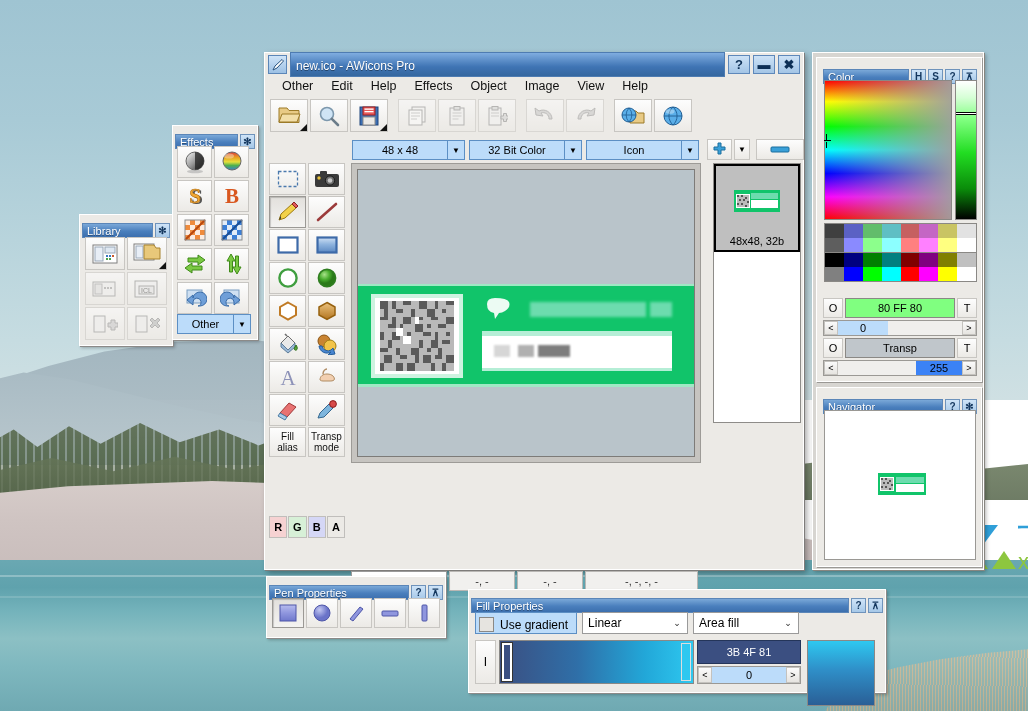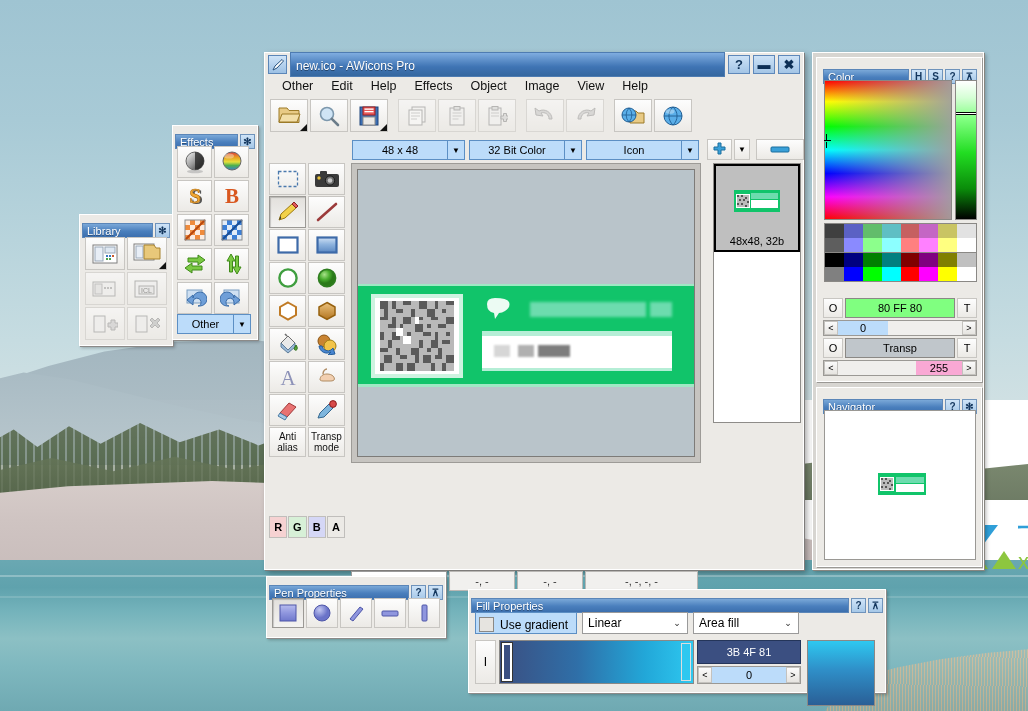--- a/index.html
+++ b/index.html
@@ -620,21 +620,21 @@
     </div>
     <div class="tbtn">
       <svg width="24" height="22" viewBox="0 0 24 22">
           <path d="M3 19 L5 14 L14 5 L18 9 L9 18z" fill="#7fb6dd" stroke="#35688f"></path>
           <circle cx="18" cy="5" r="3.4" fill="#d84a4a" stroke="#8c1f1f"></circle>
         </svg>
     </div>
 
     <div class="tbtn" style="height:30px">
       <div class="ttext">
-        <span>Anti</span><br><span>alias</span>
+        <span>Fill</span><br><span>alias</span>
       </div>
     </div>
     <div class="tbtn" style="height:30px">
       <div class="ttext">
         <span>Transp</span><br><span>mode</span>
       </div>
     </div>
   </div>
 
   <div id="rgbrow">
@@ -892,21 +892,21 @@
     </div>
 
     <div style="position:absolute;left:6px;top:280px;display:flex;gap:2px;width:154px">
       <div class="tbtn" style="width:20px;height:20px;font-size:11px">O</div>
       <div style="flex:1;height:20px;background:#c0c6cb;border:1px solid #8a8885;display:flex;align-items:center;justify-content:center;font-size:11px">Transp</div>
       <div class="tbtn" style="width:20px;height:20px;font-size:11px">T</div>
     </div>
     <div class="spin" style="position:absolute;left:6px;top:302px;width:154px">
       <div class="sb">&lt;</div>
       <div style="flex:1"></div>
-      <div class="sv" style="background:#f9a8d4;flex:0 0 46px">255</div>
+      <div class="sv" style="background:#3b82f6;flex:0 0 46px">255</div>
       <div class="sb">&gt;</div>
     </div>
   </div>
 
   <div id="navpanel">
     <div class="pnl-title" style="position:absolute;left:4px;top:3px;width:158px">
       <div class="pnl-caption">Navigator</div>
       <div class="pnl-btn">?</div>
       <div class="pnl-btn">✻</div>
     </div>

